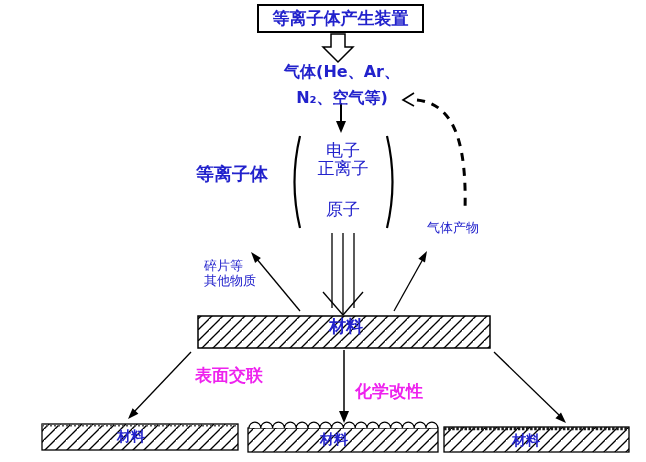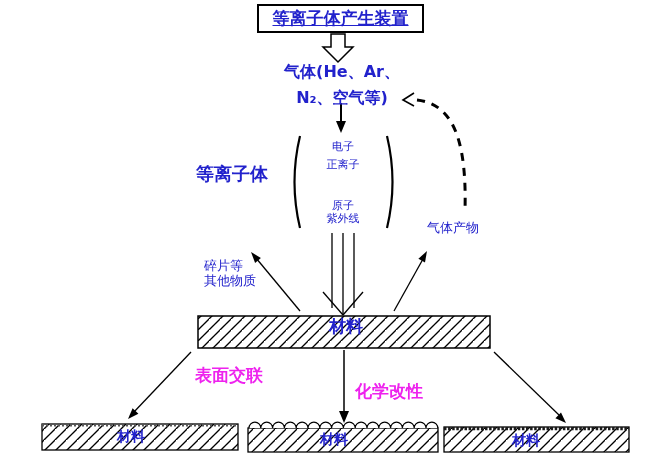--- a/index.html
+++ b/index.html
@@ -13,26 +13,26 @@
     font-family:"DejaVu Sans",sans-serif;overflow:hidden;
   }
   .layer{position:absolute;left:0;top:0;}
   .txt{position:absolute;color:var(--text-blue);white-space:nowrap;line-height:1.15;}
   .center{text-align:center;}
   .bold{font-weight:bold;}
   .magenta{color:var(--label-magenta);font-weight:bold;font-size:17px;}
   .titlebox{
     position:absolute;left:257px;top:4px;width:163px;height:25px;
     border:2px solid var(--line-black);display:flex;align-items:center;justify-content:center;
-    font-weight:bold;font-size:17px;color:var(--text-blue);background:#fff;text-decoration:underline;
+    font-weight:bold;font-size:17px;color:var(--text-blue);background:#fff;
   }
   .gas{left:256px;top:59px;width:172px;font-size:16px;font-weight:bold;line-height:26px;}
   .plasma-label{left:196px;top:164px;font-size:18px;}
   .comp{position:absolute;left:293px;width:100px;text-align:center;color:var(--text-blue);}
-  .c13{font-size:11px;}
+  .c13{font-size:17px;}
   .c11{font-size:11px;}
   .small{font-size:13px;}
   .matmain{left:318px;top:317px;width:56px;font-size:17px;}
   .matsmall{font-size:14px;}
 </style>
 </head>
 <body>
 
 <div class="stage">
 
@@ -118,21 +118,20 @@
   <div class="txt gas center">
     <div>气体(He、Ar、</div>
     <div>N₂、空气等)</div>
   </div>
 
   <div class="txt plasma-label bold">等离子体</div>
 
   <div class="comp c13" style="top:139px">电子</div>
   <div class="comp c13" style="top:157px">正离子</div>
   <div class="comp c13" style="top:198px">原子</div>
-  <div class="comp c13" style="top:211px">紫外线</div>
 
   <div class="txt small" style="left:204px;top:259px">
     <div>碎片等</div>
     <div>其他物质</div>
   </div>
 
   <div class="txt small" style="left:427px;top:221px">气体产物</div>
 
   <div class="txt bold center matmain">材料</div>
 

